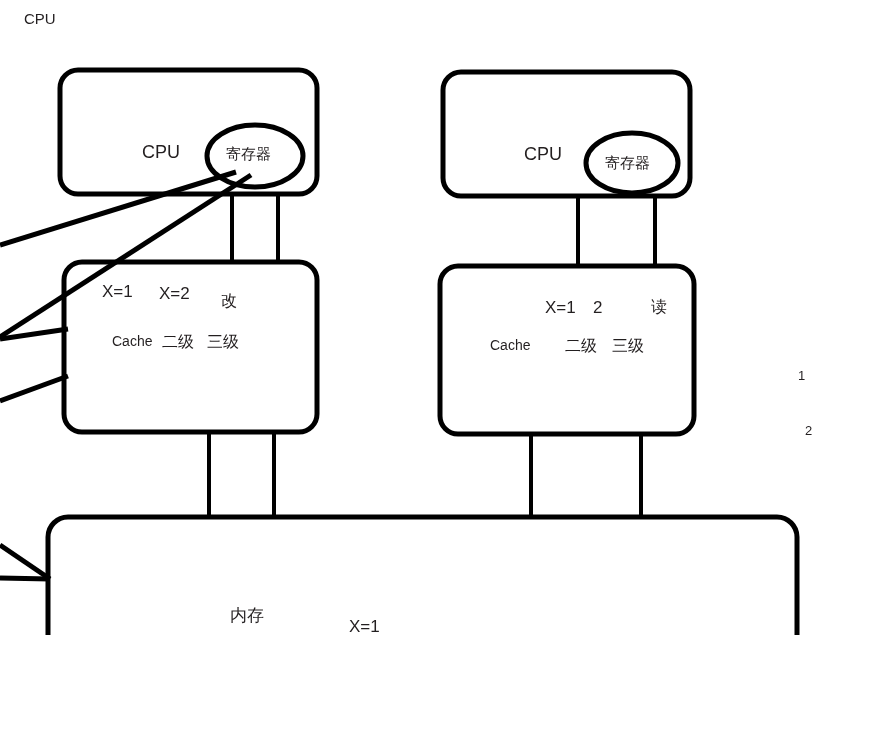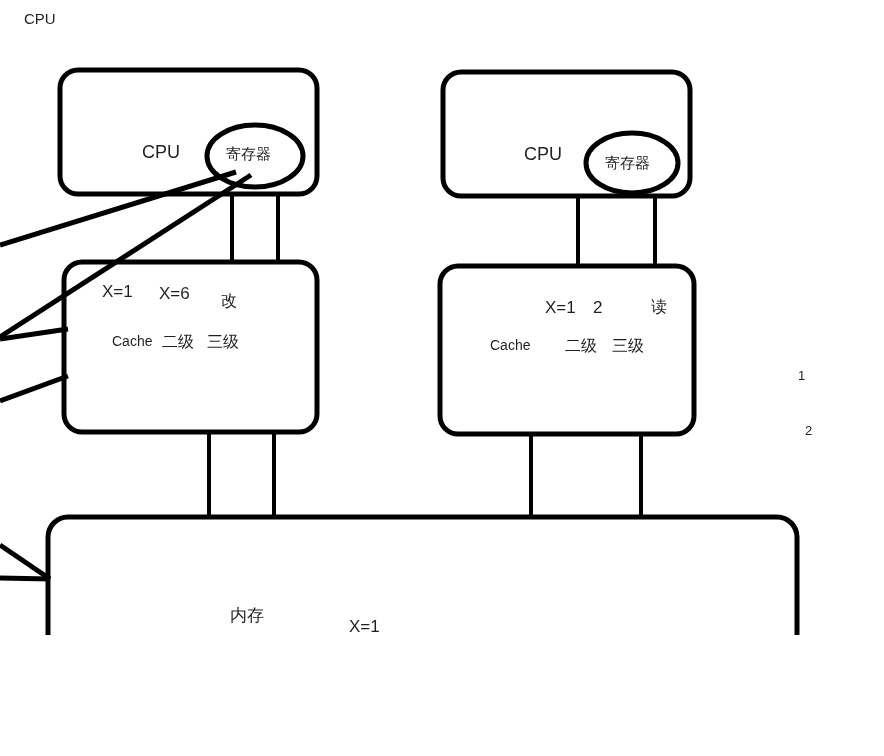--- a/index.html
+++ b/index.html
@@ -111,21 +111,21 @@
   </svg>
 
   <div class="lbl lbl-title" style="left:24px; top:11px;">CPU</div>
 
   <div class="lbl lbl-cpu" style="left:142px; top:143px;">CPU</div>
 
   <div class="lbl lbl-reg" style="left:226px; top:146px;">寄存器</div>
 
   <div class="lbl lbl-val" style="left:102px; top:283px;">X=1</div>
 
-  <div class="lbl lbl-val" style="left:159px; top:285px;">X=6</div>
+  <div class="lbl lbl-val" style="left:159px; top:285px;">X=2</div>
 
   <div class="lbl lbl-cn" style="left:221px; top:293px;">改</div>
 
   <div class="lbl lbl-cache" style="left:112px; top:334px;">Cache</div>
 
   <div class="lbl lbl-cn" style="left:162px; top:334px;">二级</div>
 
   <div class="lbl lbl-cn" style="left:207px; top:334px;">三级</div>
 
   <div class="lbl lbl-cpu" style="left:524px; top:145px;">CPU</div>

